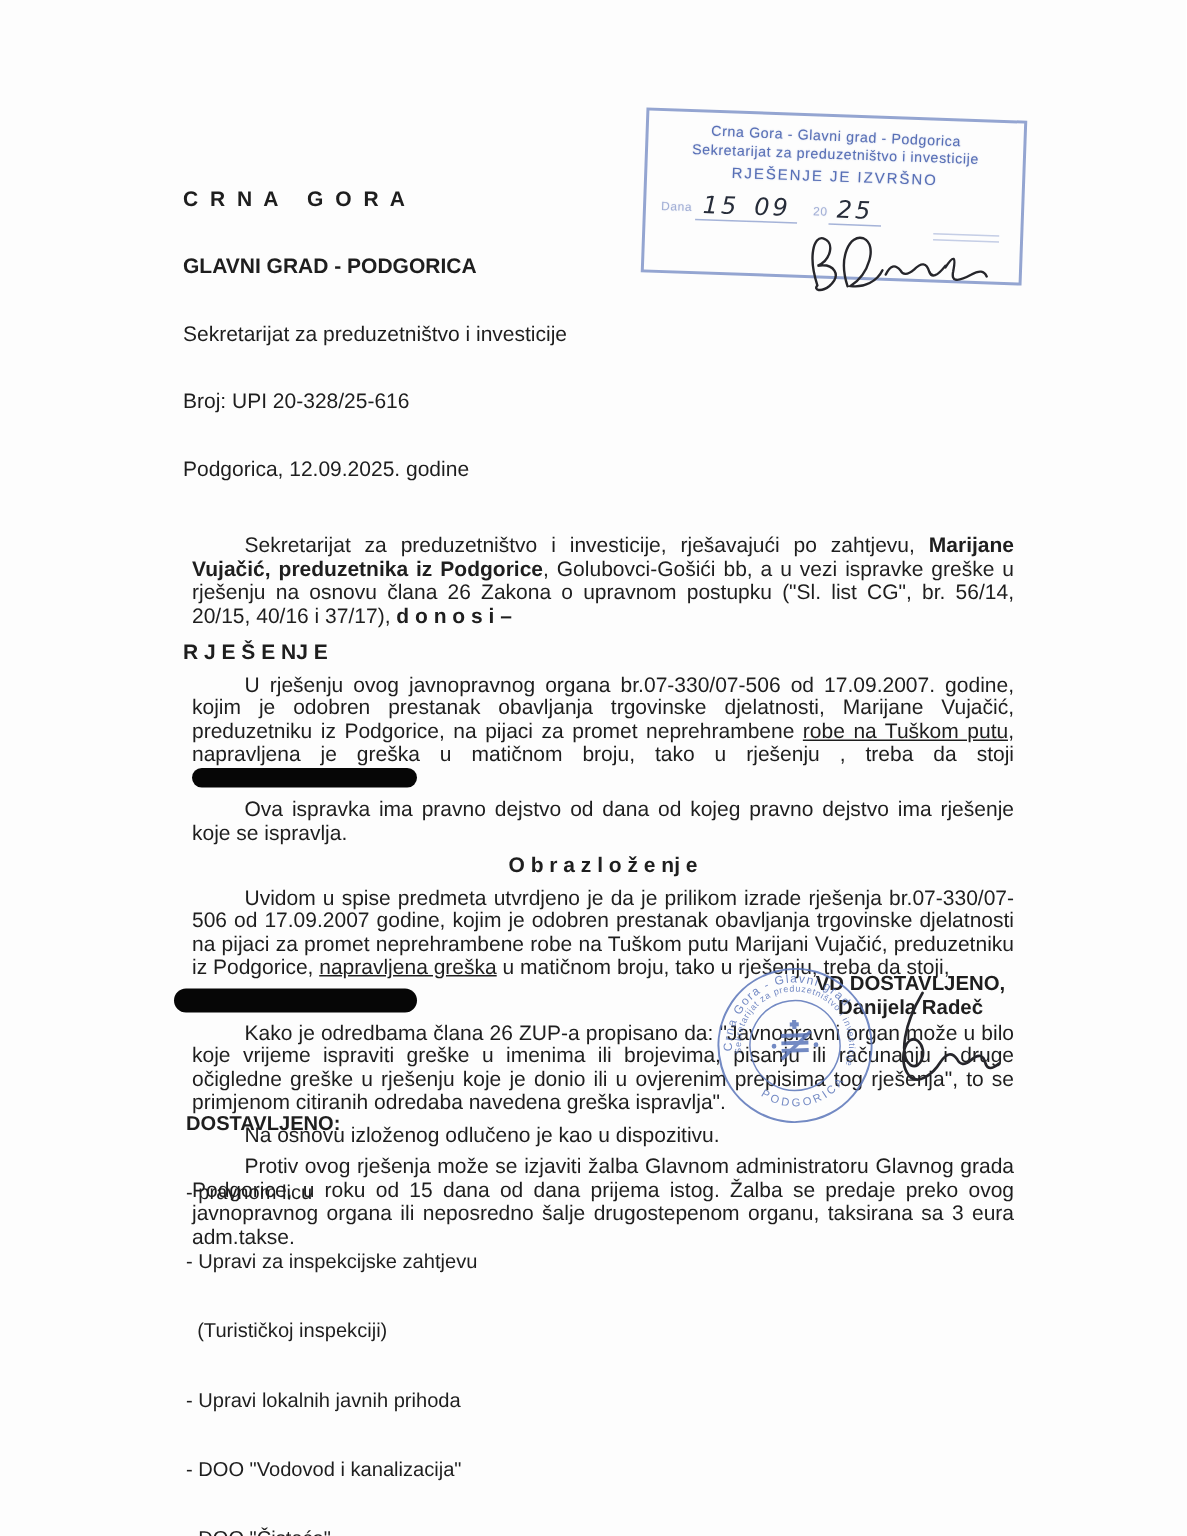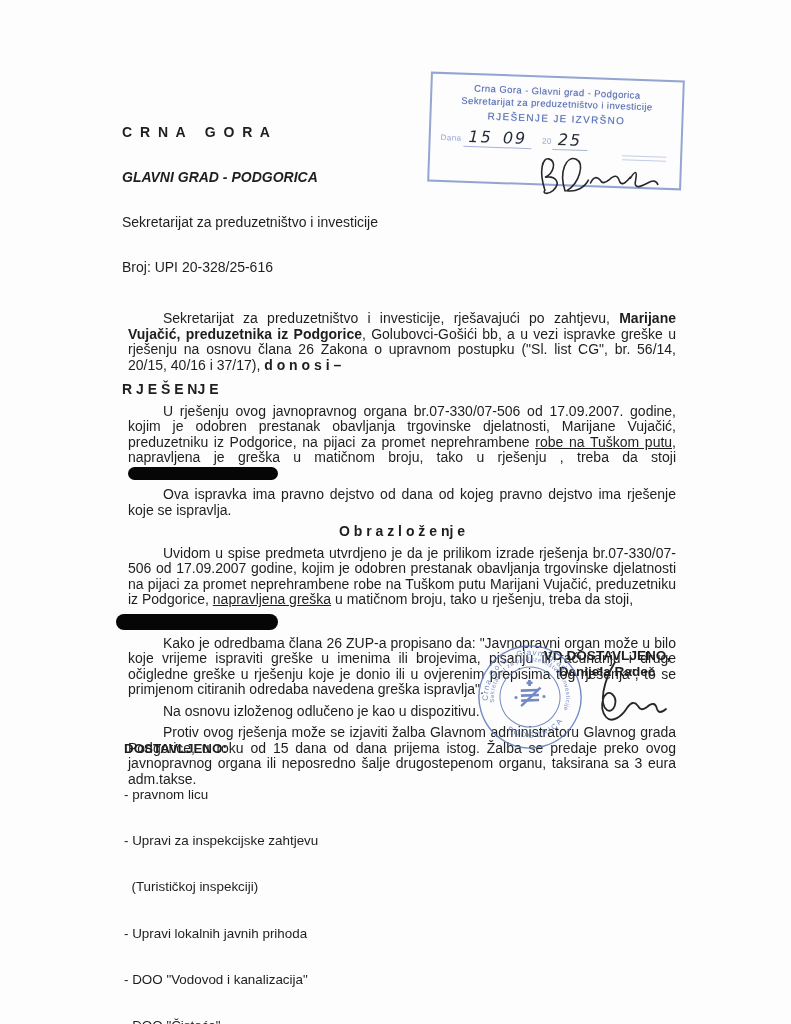--- a/index.html
+++ b/index.html
@@ -2,21 +2,21 @@
 <html><head>
 <meta charset="utf-8">
 <style>
   html,body{margin:0;padding:0;background:#ffffff;}
   .page{
     position:relative;width:791px;height:1024px;background:#fdfdfd;
     font-family:"Liberation Sans",sans-serif;color:#1e1e1e;overflow:hidden;
   }
   .content{position:absolute;left:122px;top:95px;width:560px;font-size:14px;line-height:15.5px;}
   .header{white-space:pre;line-height:15px;}
-  .hdr-bold{font-weight:bold;font-style:italic;}
+  .hdr-bold{font-weight:bold;}
   .country{font-weight:bold;letter-spacing:2px;}
   p.para{margin:6px;text-align:justify;text-indent:35px;}
   .m-top26{margin-top:26px;}
   .m-top12{margin-top:12px;}
   .m-top10{margin-top:10px;}
   .m-top4{margin-top:4px;}
   .bold{font-weight:bold;}
   .underline{text-decoration:underline;}
   .title-block{margin-top:9px;text-align:left;font-weight:bold;line-height:15.5px;}
   .heading2{margin-top:3px;text-align:center;font-weight:bold;}
@@ -55,20 +55,21 @@
 
 <div class="page">
 
   <div class="content">
 
     <div class="header">
       <div class="country">C R N A   G O R A</div>
       <div class="hdr-bold">GLAVNI GRAD - PODGORICA</div>
       <div>Sekretarijat za preduzetništvo i investicije</div>
       <div>Broj: UPI 20-328/25-616</div>
+      <div>Podgorica, 12.09.2025. godine</div>
     </div>
 
     <p class="para m-top26"><span>Sekretarijat za preduzetništvo i investicije, rješavajući po  zahtjevu, </span><span class="bold">Marijane Vujačić, preduzetnika iz Podgorice</span><span>, Golubovci-Gošići bb, a u vezi ispravke greške u rješenju na osnovu člana 26 Zakona o upravnom postupku ("Sl. list CG", br. 56/14, 20/15, 40/16 i 37/17), </span><span class="bold">d o n o s i –</span></p>
 
     <div class="title-block">
       <div>R J E Š E NJ E</div>
     </div>
 
     <p class="para m-top10"><span>U rješenju ovog javnopravnog organa  br.07-330/07-506 od 17.09.2007. godine, kojim je  odobren prestanak obavljanja  trgovinske djelatnosti, Marijane Vujačić, preduzetniku iz Podgorice, na pijaci za promet neprehrambene </span><span class="underline">robe na Tuškom putu,</span><span>  napravljena je greška u matičnom broju, tako u rješenju , treba da stoji</span><span class="redact"></span></p>
 

